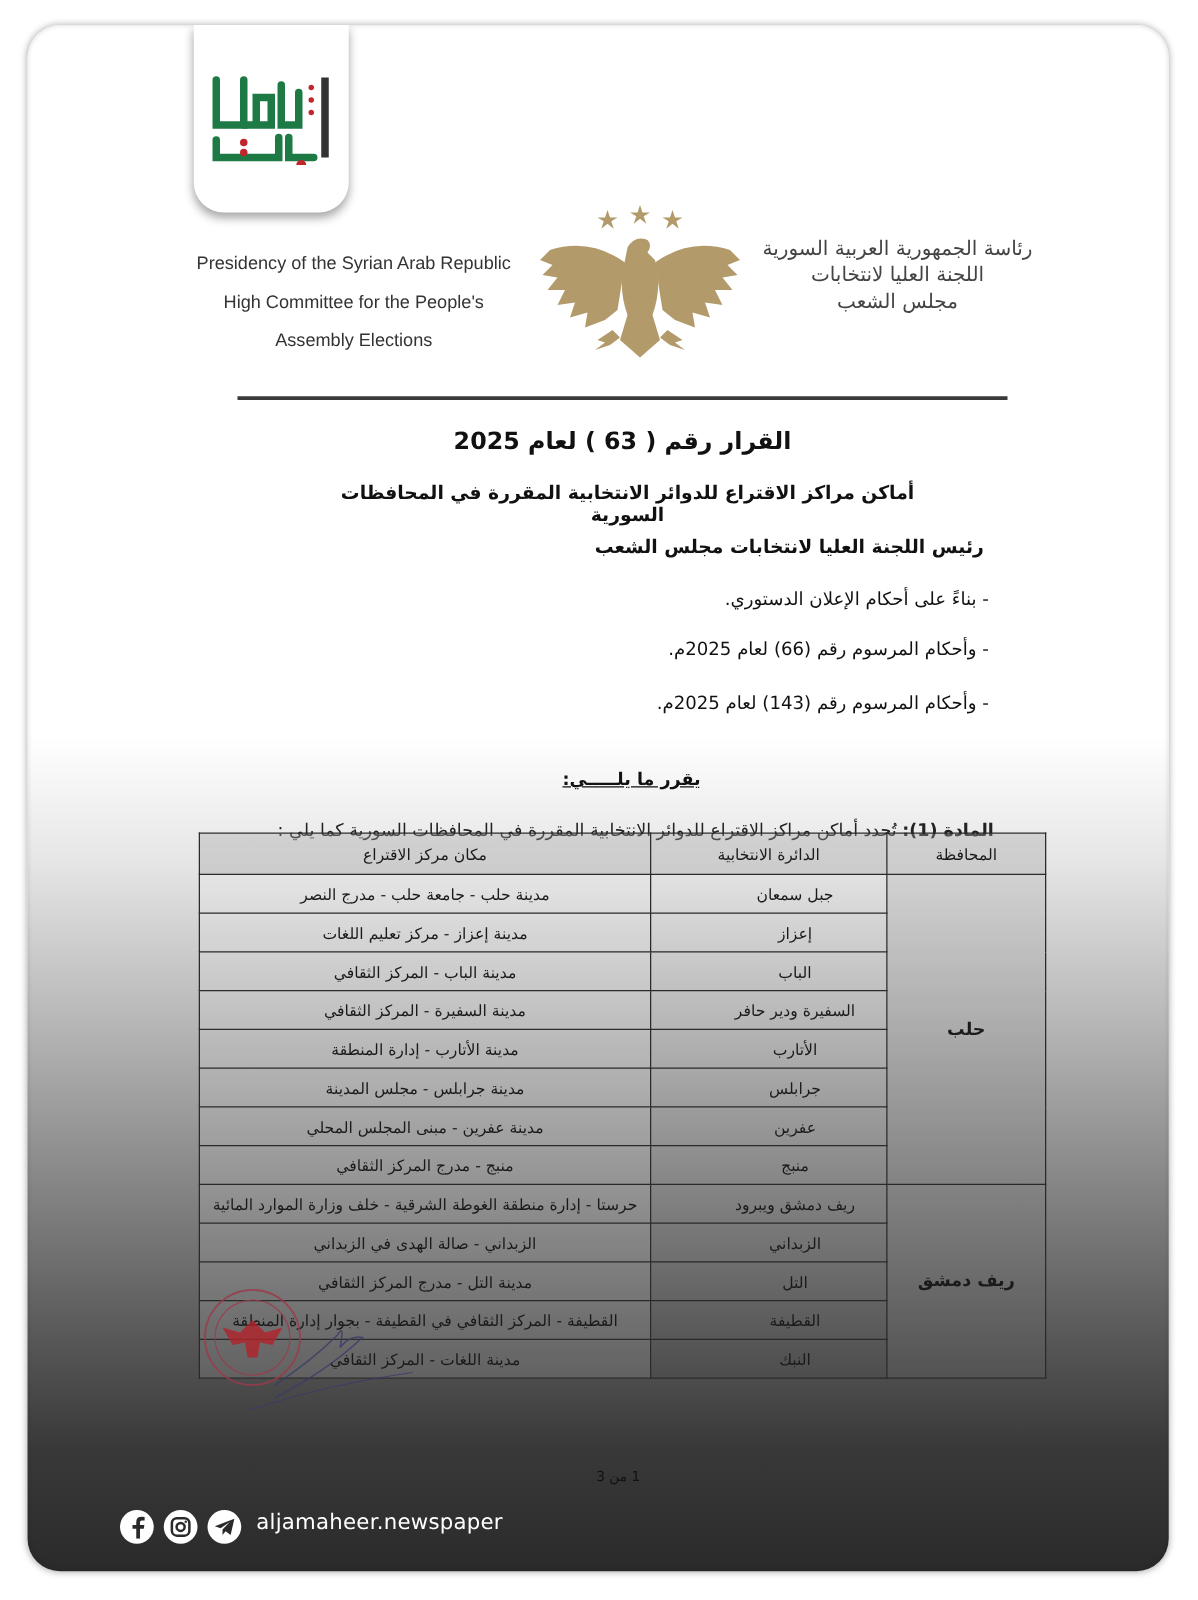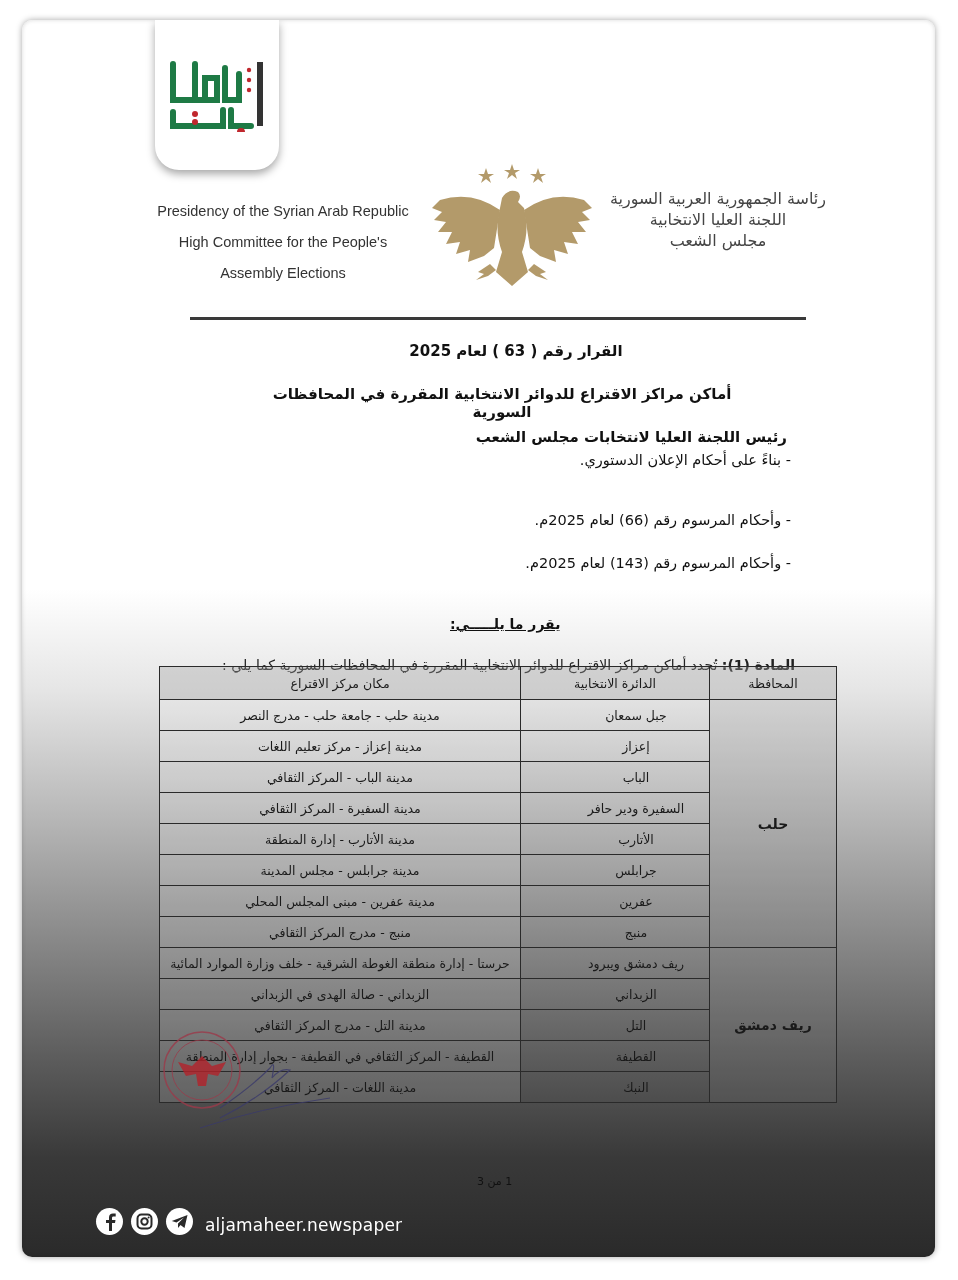--- a/index.html
+++ b/index.html
@@ -3,21 +3,21 @@
 <meta charset="utf-8">
 <style>
   html, body { margin: 0; padding: 0; }
   body {
     width: 958px; height: 1280px; position: relative; overflow: hidden;
     background: #ffffff;
     font-family: "DejaVu Sans", sans-serif;
   }
   .card {
     position: absolute; left: 22px; top: 20px; width: 913px; height: 1237px;
-    border-radius: 10px; overflow: hidden;
+    border-radius: 26px; overflow: hidden;
     background: linear-gradient(to bottom, #ffffff 0%, #ffffff 46%, #e6e6e6 54%, #b9b9b9 64%, #8a8a8a 74%, #5c5c5c 84%, #393939 92%, #2a2a2a 100%);
     box-shadow: 0 0 6px rgba(0,0,0,0.35), inset 0 0 4px rgba(0,0,0,0.15);
   }
   .logo-tab {
     position: absolute; left: 133px; top: 0; width: 124px; height: 150px;
     background: #fff; border-radius: 0 0 24px 24px;
     box-shadow: 0 4px 8px rgba(0,0,0,0.35);
     z-index: 5;
   }
   .logo-tab svg { position: absolute; left: 10px; top: 40px; }
@@ -31,34 +31,34 @@
     text-align: center; direction: rtl; font-family: "DejaVu Sans", sans-serif;
     font-size: 16px; color: #444; line-height: 21px;
   }
   .eagle { position: absolute; left: 410px; top: 140px; }
   .divider {
     position: absolute; left: 168px; top: 297px; width: 616px; height: 3px;
     background: #3a3a3a;
   }
   .doc { direction: rtl; font-family: "DejaVu Sans", sans-serif; color: #111; }
   .decision-title {
-    position: absolute; left: 314px; top: 322px; width: 360px; text-align: center;
-    font-size: 15px; font-weight: bold;
+    position: absolute; left: 296px; top: 322px; width: 360px; text-align: center;
+    font-size: 19px; font-weight: bold;
   }
   .decision-subject {
     position: absolute; left: 250px; top: 365px; width: 460px; text-align: center;
     font-size: 15px; font-weight: bold;
   }
   .issuer {
     position: absolute; right: 148px; top: 408px; font-size: 15px; font-weight: bold;
   }
   .preamble {
     position: absolute; right: 144px; font-size: 14.5px;
   }
-  .pre1 { top: 432px; margin-left: 32px; }
+  .pre1 { top: 452px; margin-left: 32px; }
   .pre2 { top: 492px; }
   .pre3 { top: 535px; }
   .decides {
     position: absolute; left: 428px; top: 568px; font-size: 14px; font-weight: bold;
     text-decoration: underline;
     margin-top: 28px;
   }
   .article {
     position: absolute; right: 140px; top: 637px; font-size: 14px; color: #222;
   }
@@ -82,21 +82,21 @@
   table.centers td.dist { width: 134px; padding-left: 48px; }
   table.centers td.loc { background: rgba(255,255,255,0.12); }
   table.centers th.h-gov { width: 114px; }
   table.centers th.h-dist { width: 134px; text-align: center; }
   .stamp { position: absolute; left: 138px; top: 1008px; z-index: 3; opacity: 0.8; pointer-events: none; }
   .page-num {
     position: absolute; left: 455px; top: 1155px; font-size: 11px; color: #111;
     direction: rtl; font-family: "DejaVu Sans", sans-serif;
   }
   .social {
-    position: absolute; left: 74px; top: 1188px; display: flex; align-items: flex-end; gap: 8px;
+    position: absolute; left: 74px; top: 1188px; display: flex; align-items: flex-start; gap: 8px;
   }
   .social .ico {
     width: 27px; height: 27px; border-radius: 50%; background: #fff;
     display: flex; align-items: center; justify-content: center;
   }
   .social .handle {
     color: #fff; font-family: "DejaVu Sans", sans-serif; font-size: 17px; margin-left: 4px;
     letter-spacing: 0.2px;
   }
 </style>
@@ -146,21 +146,21 @@
 
       <path d="M92 50 Q120 30 152 40 L160 48 L150 52 L158 60 L146 62 L154 72 L140 72 L146 84 L132 82 L136 94 L122 90 L124 102 L108 96 L98 88 Z"></path>
 
       <path d="M58 104 L46 112 L52 114 L44 120 L56 116 L64 110 Z"></path>
       <path d="M102 104 L114 112 L108 114 L116 120 L104 116 L96 110 Z"></path>
     </g>
   </svg>
 
   <div class="ar-header">
     <div>رئاسة الجمهورية العربية السورية</div>
-    <div>اللجنة العليا الانتخابية</div>
+    <div>اللجنة العليا لانتخابات</div>
     <div>مجلس الشعب</div>
   </div>
 
   <div class="divider"></div>
 
   <div class="doc">
     <div class="decision-title">القرار رقم ( 63 ) لعام 2025</div>
     <div class="decision-subject">أماكن مراكز الاقتراع للدوائر الانتخابية المقررة في المحافظات السورية</div>
     <div class="issuer">رئيس اللجنة العليا لانتخابات مجلس الشعب</div>
     <div class="preamble pre1">- بناءً على أحكام الإعلان الدستوري.</div>

